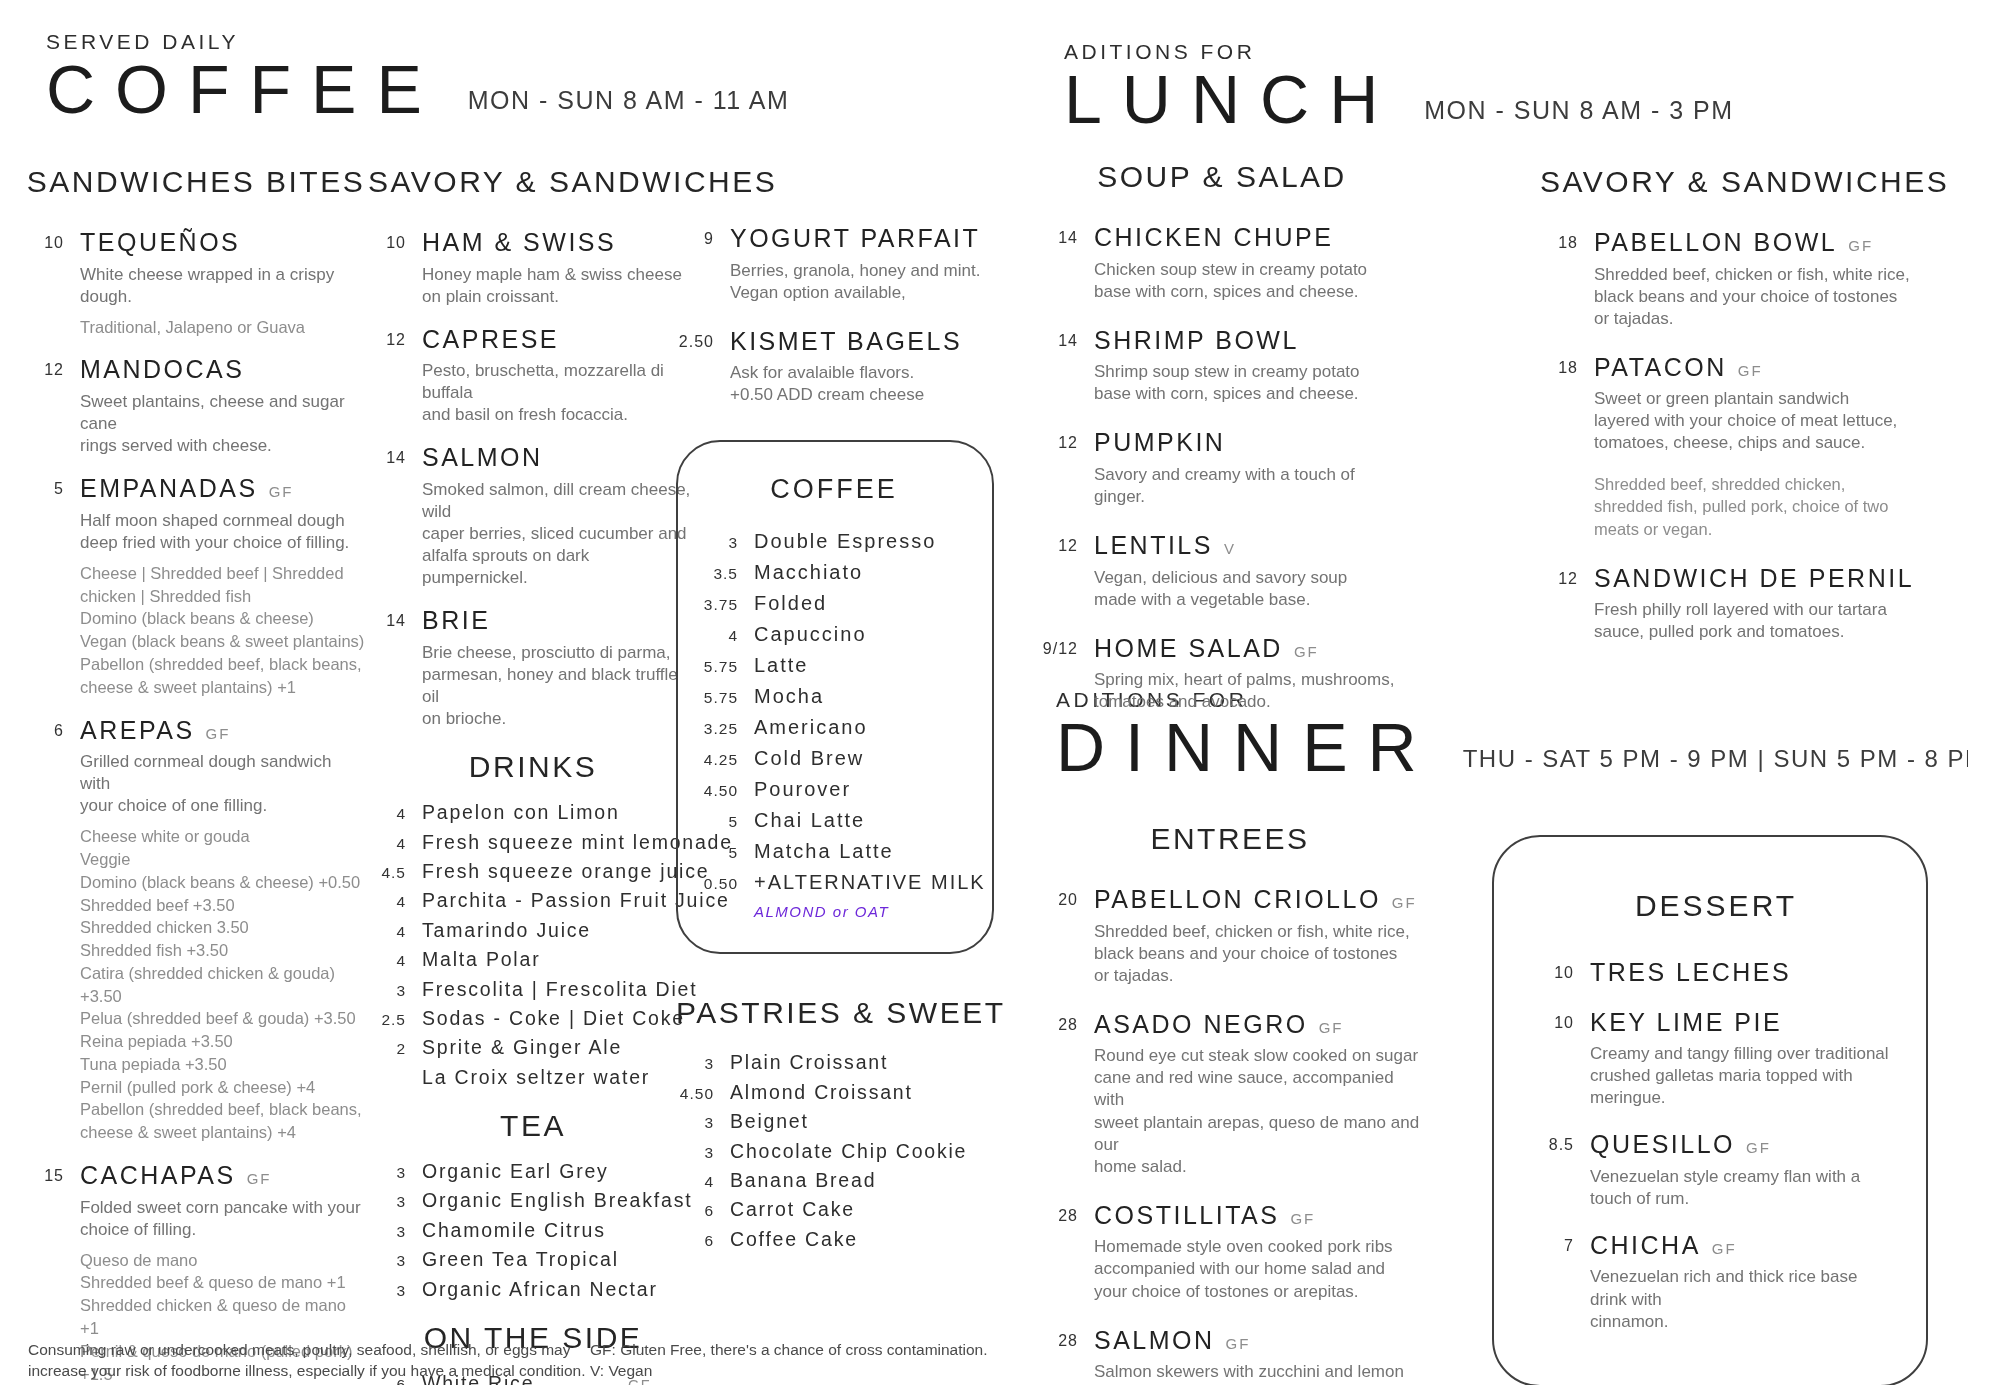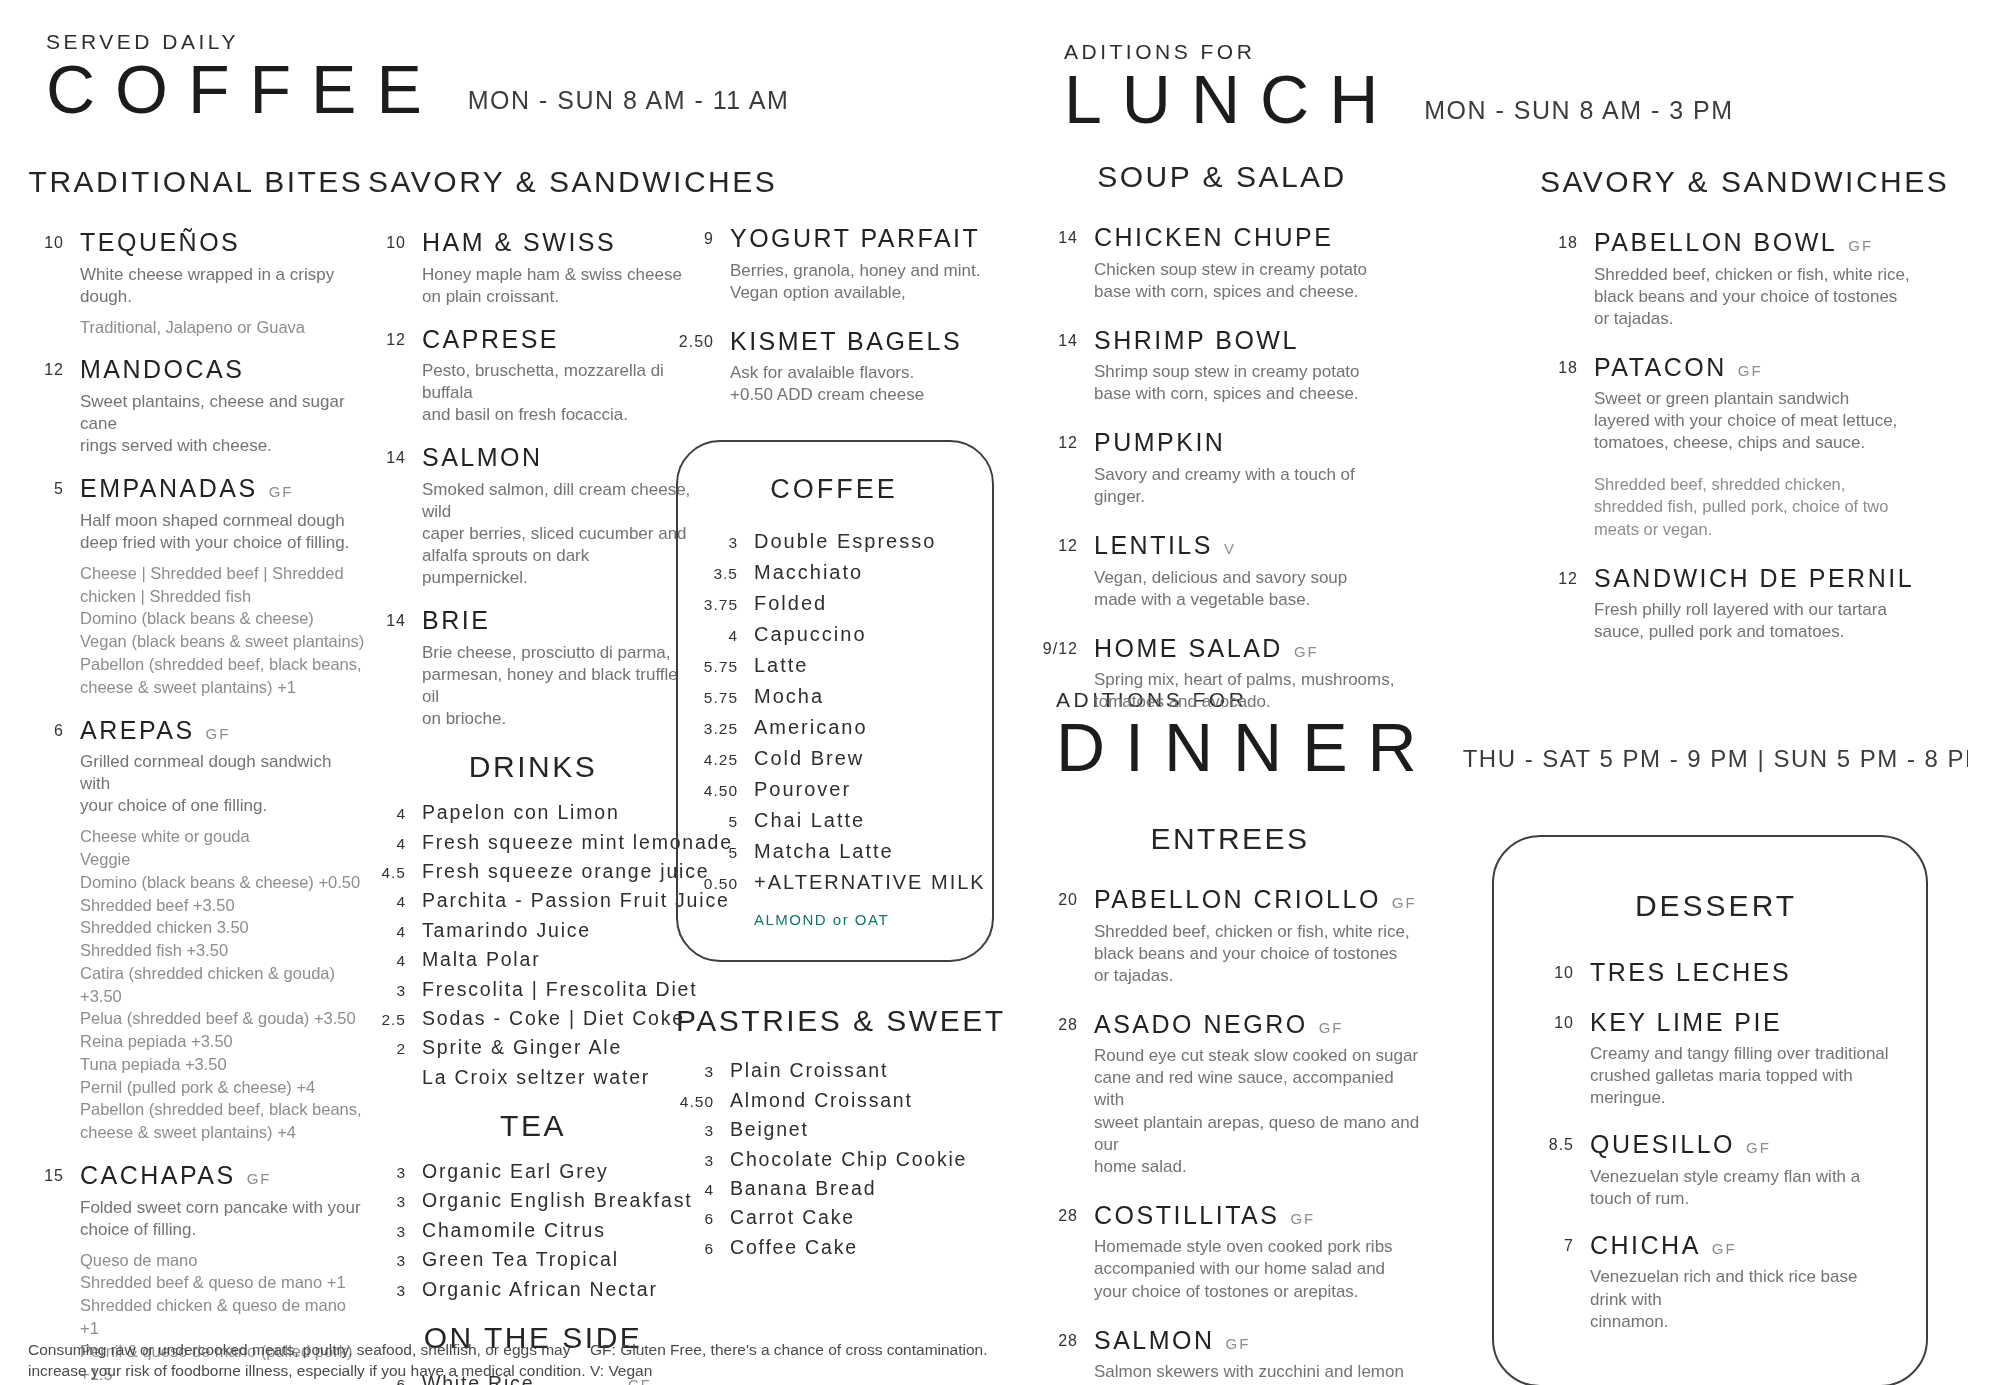--- a/index.html
+++ b/index.html
@@ -28,21 +28,21 @@
   .tag { font-size:15px; color:#8d8d8d; margin-left:11px; letter-spacing:2px; }
   .desc { margin-top:7px; font-size:17px; color:#737373; line-height:1.3; white-space:pre-line; }
   .opts { margin-top:8px; font-size:16.5px; color:#8d8d8d; line-height:1.38; white-space:pre-line; }
   .mi.sp { margin-bottom:24px; }
   
   .row { display:flex; align-items:baseline; margin-bottom:5px; }
   .row .rprice { flex:none; width:38px; text-align:right; font-size:15.5px; letter-spacing:1px; color:#333; }
   .rbody { margin-left:16px; }
   .rname { font-size:19.5px; letter-spacing:1.8px; color:#2e2e2e; line-height:1.25; white-space:nowrap; font-weight:300; }
   .rtag { font-size:14.5px; color:#8d8d8d; letter-spacing:1.5px; margin-left:14px; }
-  .rnote { font-size:15px; letter-spacing:1.5px; color:#0f766e; margin-top:16px; }
+  .rnote { font-size:15px; letter-spacing:1.5px; color:#6d28d9; margin-top:8px;font-style:italic; }
   .sides .rname { display:inline-block; min-width:192px; }
   
   .cbox { border:2px solid #3f3f3f; border-radius:44px; padding:32px 24px 26px 22px; margin-top:34px; }
   .box-h { font-size:27px; letter-spacing:3px; text-align:center; color:#252525; margin-bottom:24px; font-weight:400; }
   .cbox .rname { font-size:20px; letter-spacing:2px; }
   .cbox .row { margin-bottom:6px; }
   .dbox { position:absolute; left:1492px; top:835px; width:436px; border:2px solid #3f3f3f; border-radius:48px; padding:52px 30px 30px 42px; }
   .dbox .box-h { margin-bottom:36px; font-size:30px; }
   .dbox .mi { margin-bottom:22px; }
   
@@ -71,21 +71,21 @@
 
   <div class="menu-head" style="left:1056px; top:688px;">
     <div class="eyebrow">ADITIONS FOR</div>
     <div class="title-row">
       <div class="big-title">DINNER</div>
       <div class="hours" style="font-size:24px;">THU - SAT 5 PM - 9 PM | SUN 5 PM - 8 PM</div>
     </div>
   </div>
 
   <div class="col" style="left:26px; top:165px; width:340px;">
-    <div class="sec-h">TRADITIONAL BITES</div>
+    <div class="sec-h">SANDWICHES BITES</div>
     <div>
 
         <div class="mi">
           <span class="price">10</span>
           <div class="mi-body">
             <div class="mi-title"><span>TEQUEÑOS</span></div>
             <div class="desc">White cheese wrapped in a crispy dough.</div>
             <div class="opts">Traditional, Jalapeno or Guava</div>
           </div>
         </div>

